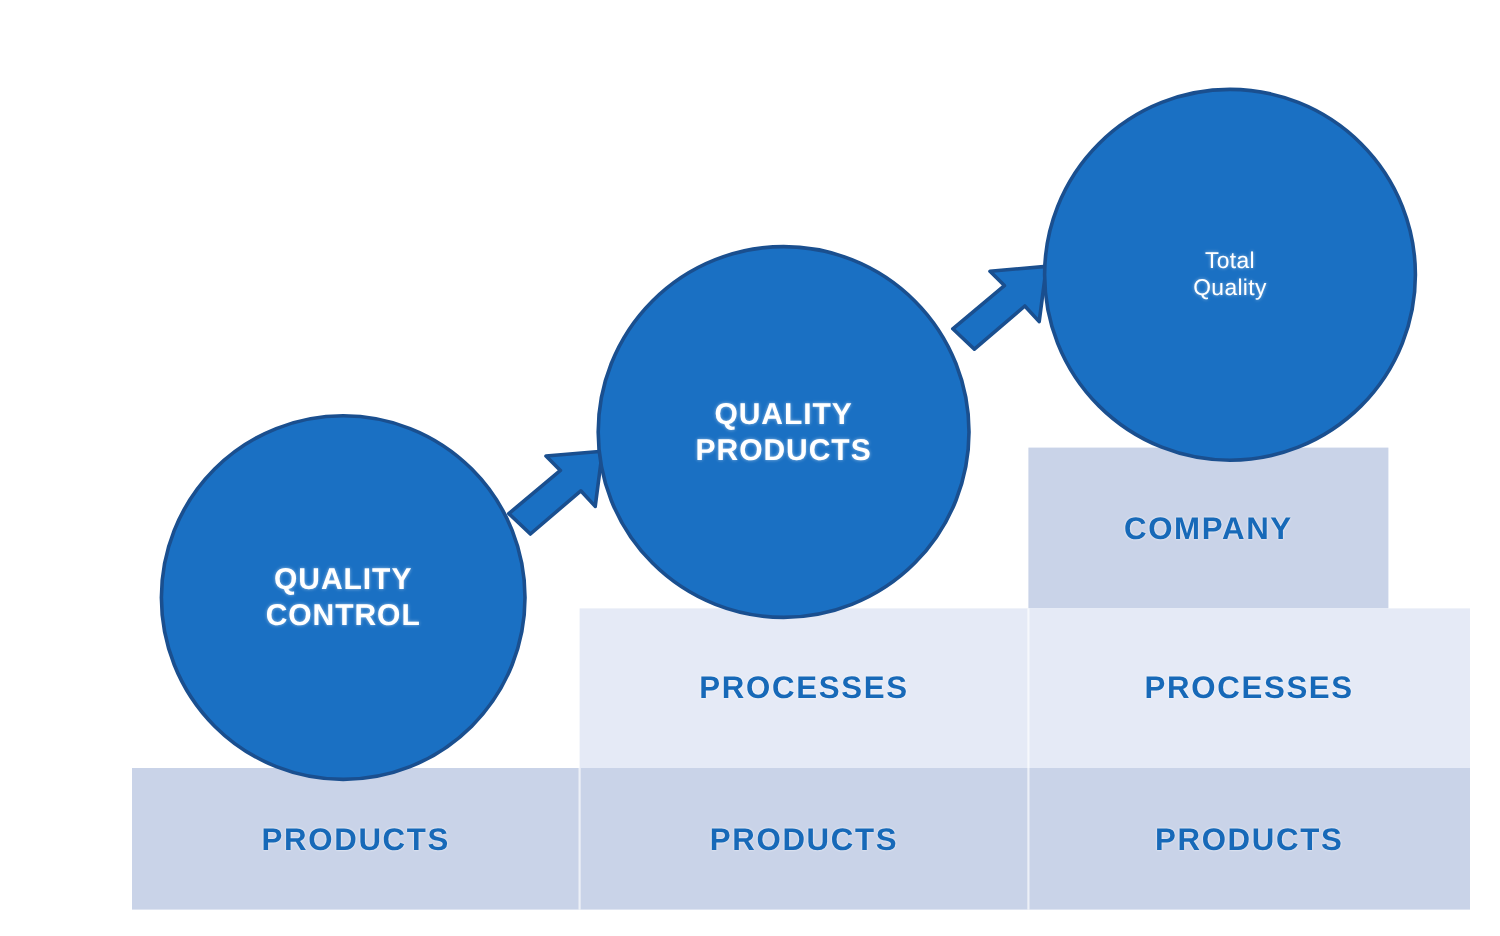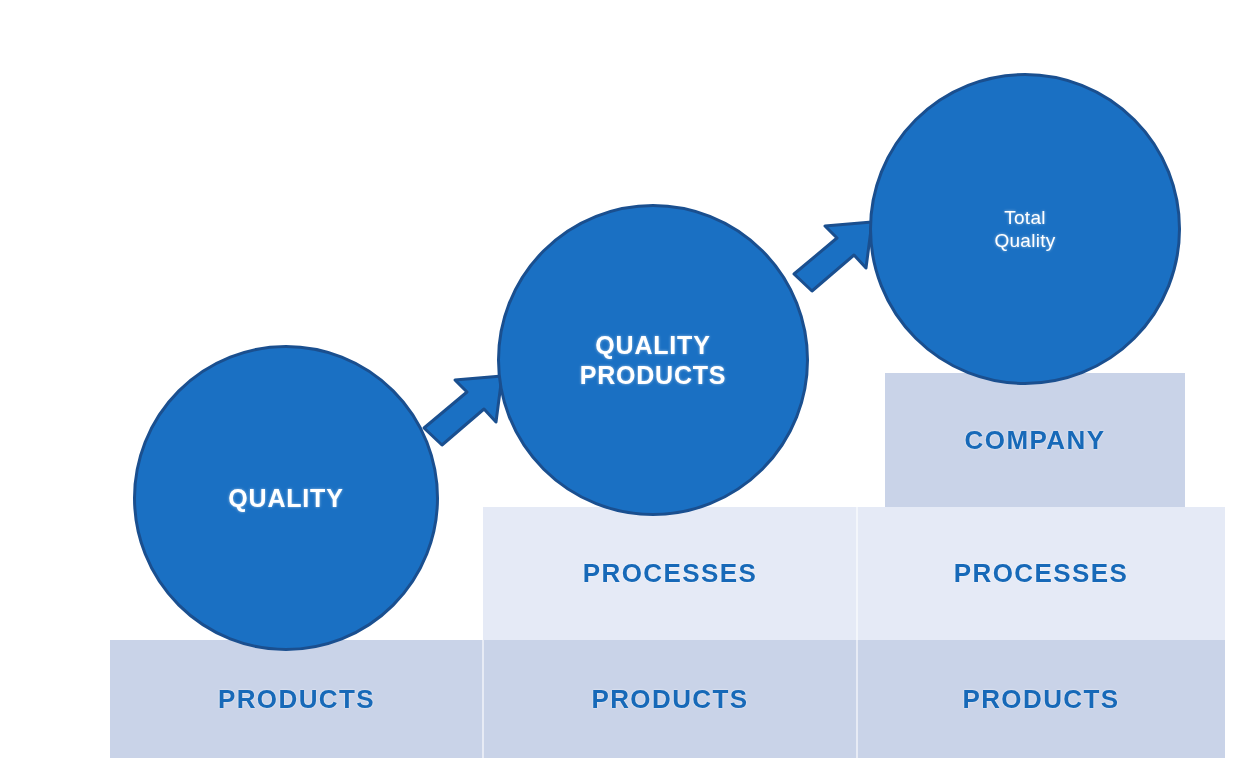--- a/index.html
+++ b/index.html
@@ -37,21 +37,21 @@
   
   .t-p1 { left: 110px; top: 640px; width: 373px; height: 118px; }
   .t-p2 { left: 483px; top: 640px; width: 374px; height: 118px; }
   .t-p3 { left: 857px; top: 640px; width: 368px; height: 118px; }
 
   
   .t-r2 { left: 483px; top: 507px; width: 374px; height: 133px; }
   .t-r3 { left: 857px; top: 507px; width: 368px; height: 133px; }
 
   
-  .t-c3 { left: 885px; top: 373px; width: 300px; height: 134px; }
+  .t-c3 { left: 857px; top: 373px; width: 300px; height: 134px; }
 
   
   .seam {
     position: absolute;
     width: 2px;
     background: rgba(255,255,255,0.55);
   }
 
   
   .node {
@@ -126,20 +126,21 @@
     <polygon points="4,56 47,20 35,8 82,4 76,50 64,37 22,73" fill="#1a70c3" stroke="#1a4f8f" stroke-width="3" stroke-linejoin="round"></polygon>
   </svg>
 
   <svg class="arrow a2" viewBox="0 0 92 90">
     <polygon points="4,56 47,20 35,8 82,4 76,50 64,37 22,73" fill="#1a70c3" stroke="#1a4f8f" stroke-width="3" stroke-linejoin="round"></polygon>
   </svg>
 
   <div class="node c-qc">
     <div class="node-label node-qc">
       <div>QUALITY</div>
+      <div>CONTROL</div>
     </div>
   </div>
 
   <div class="node c-qa">
     <div class="node-label node-qa">
       <div>QUALITY</div>
       <div>PRODUCTS</div>
     </div>
   </div>
 

